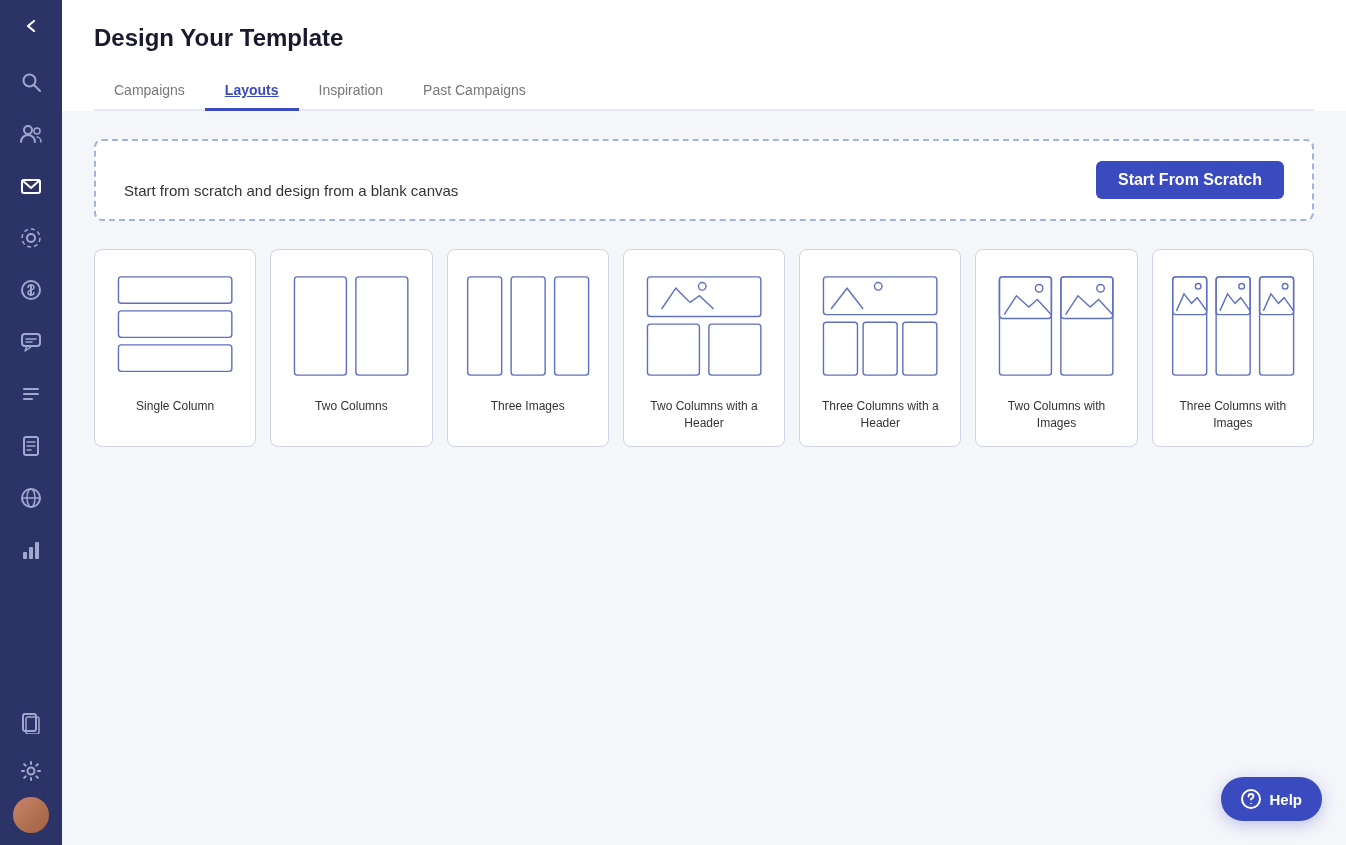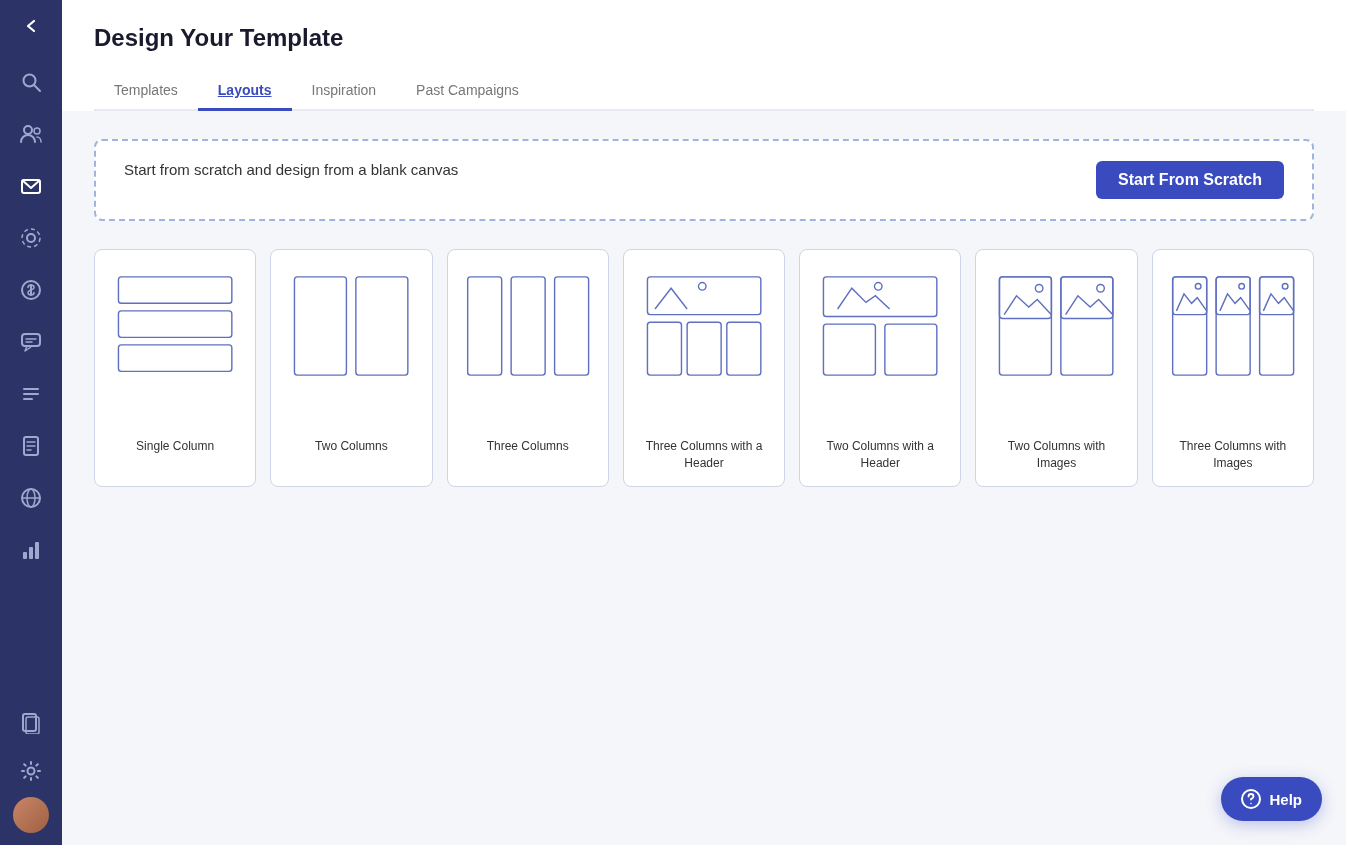--- a/index.html
+++ b/index.html
@@ -113,21 +113,21 @@
       overflow-y: auto;
     }
 
     
     .scratch-banner {
       background: #fff;
       border: 2px dashed #a0b4e0;
       border-radius: 8px;
       padding: 20px 28px;
       display: flex;
-      align-items: flex-start;
+      align-items: flex-end;
       justify-content: space-between;
       margin-bottom: 28px;
     }
     .scratch-text {
       font-size: 15px;
       color: #333;
     }
     .scratch-btn {
       background: #3a4abf;
       color: #fff;
@@ -150,21 +150,20 @@
       background: #fff;
       border: 1.5px solid #d0d4e8;
       border-radius: 8px;
       padding: 16px 14px 14px 14px;
       display: flex;
       flex-direction: column;
       align-items: center;
       cursor: pointer;
       flex: 1;
       min-width: 0;
-      gap: 40px;
     }
     .template-preview {
       width: 100%;
       height: 120px;
       margin-bottom: 12px;
     }
     .template-label {
       font-size: 12px;
       color: #333;
       text-align: center;
@@ -286,21 +285,21 @@
         </svg>
     </div>
     <div class="avatar"></div>
   </div>
 </div>
 
 <div class="main">
   <div class="header">
     <h1 class="page-title">Design Your Template</h1>
     <div class="tabs">
-      <div class="tab">Templates</div>
+      <div class="tab">Campaigns</div>
       <div class="tab active">Layouts</div>
       <div class="tab">Inspiration</div>
       <div class="tab">Past Campaigns</div>
     </div>
   </div>
   <div class="content">
 
     <div class="scratch-banner">
       <span class="scratch-text">Start from scratch and design from a blank canvas</span>
       <button class="scratch-btn">Start From Scratch</button>
@@ -324,46 +323,46 @@
         </svg>
         <span class="template-label">Two Columns</span>
       </div>
 
       <div class="template-card">
         <svg class="template-preview" viewBox="0 0 140 120" xmlns="http://www.w3.org/2000/svg">
           <rect x="6" y="8" width="36" height="104" rx="3" fill="none" stroke="#6070c0" stroke-width="1.5"></rect>
           <rect x="52" y="8" width="36" height="104" rx="3" fill="none" stroke="#6070c0" stroke-width="1.5"></rect>
           <rect x="98" y="8" width="36" height="104" rx="3" fill="none" stroke="#6070c0" stroke-width="1.5"></rect>
         </svg>
-        <span class="template-label">Three Columns</span>
+        <span class="template-label">Three Images</span>
+      </div>
+
+      <div class="template-card">
+        <svg class="template-preview" viewBox="0 0 140 120" xmlns="http://www.w3.org/2000/svg">
+
+          <rect x="10" y="8" width="120" height="42" rx="3" fill="none" stroke="#6070c0" stroke-width="1.5"></rect>
+
+          <polyline points="25,42 40,20 55,35 65,28 80,42" fill="none" stroke="#6070c0" stroke-width="1.5"></polyline>
+          <circle cx="68" cy="18" r="4" fill="none" stroke="#6070c0" stroke-width="1.5"></circle>
+          <rect x="10" y="58" width="55" height="54" rx="3" fill="none" stroke="#6070c0" stroke-width="1.5"></rect>
+          <rect x="75" y="58" width="55" height="54" rx="3" fill="none" stroke="#6070c0" stroke-width="1.5"></rect>
+        </svg>
+        <span class="template-label">Two Columns with a Header</span>
       </div>
 
       <div class="template-card">
         <svg class="template-preview" viewBox="0 0 140 120" xmlns="http://www.w3.org/2000/svg">
           <rect x="10" y="8" width="120" height="40" rx="3" fill="none" stroke="#6070c0" stroke-width="1.5"></rect>
           <polyline points="18,42 35,20 52,42" fill="none" stroke="#6070c0" stroke-width="1.5"></polyline>
           <circle cx="68" cy="18" r="4" fill="none" stroke="#6070c0" stroke-width="1.5"></circle>
           <rect x="10" y="56" width="36" height="56" rx="3" fill="none" stroke="#6070c0" stroke-width="1.5"></rect>
           <rect x="52" y="56" width="36" height="56" rx="3" fill="none" stroke="#6070c0" stroke-width="1.5"></rect>
           <rect x="94" y="56" width="36" height="56" rx="3" fill="none" stroke="#6070c0" stroke-width="1.5"></rect>
         </svg>
         <span class="template-label">Three Columns with a Header</span>
-      </div>
-
-      <div class="template-card">
-        <svg class="template-preview" viewBox="0 0 140 120" xmlns="http://www.w3.org/2000/svg">
-
-          <rect x="10" y="8" width="120" height="42" rx="3" fill="none" stroke="#6070c0" stroke-width="1.5"></rect>
-
-          <polyline points="25,42 40,20 55,35 65,28 80,42" fill="none" stroke="#6070c0" stroke-width="1.5"></polyline>
-          <circle cx="68" cy="18" r="4" fill="none" stroke="#6070c0" stroke-width="1.5"></circle>
-          <rect x="10" y="58" width="55" height="54" rx="3" fill="none" stroke="#6070c0" stroke-width="1.5"></rect>
-          <rect x="75" y="58" width="55" height="54" rx="3" fill="none" stroke="#6070c0" stroke-width="1.5"></rect>
-        </svg>
-        <span class="template-label">Two Columns with a Header</span>
       </div>
 
       <div class="template-card">
         <svg class="template-preview" viewBox="0 0 140 120" xmlns="http://www.w3.org/2000/svg">
           <rect x="10" y="8" width="55" height="104" rx="3" fill="none" stroke="#6070c0" stroke-width="1.5"></rect>
           <rect x="10" y="8" width="55" height="44" rx="3" fill="none" stroke="#6070c0" stroke-width="1.5"></rect>
           <polyline points="15,48 28,28 41,40 50,32 65,48" fill="none" stroke="#6070c0" stroke-width="1.5"></polyline>
           <circle cx="52" cy="20" r="4" fill="none" stroke="#6070c0" stroke-width="1.5"></circle>
           <rect x="75" y="8" width="55" height="104" rx="3" fill="none" stroke="#6070c0" stroke-width="1.5"></rect>
           <rect x="75" y="8" width="55" height="44" rx="3" fill="none" stroke="#6070c0" stroke-width="1.5"></rect>

